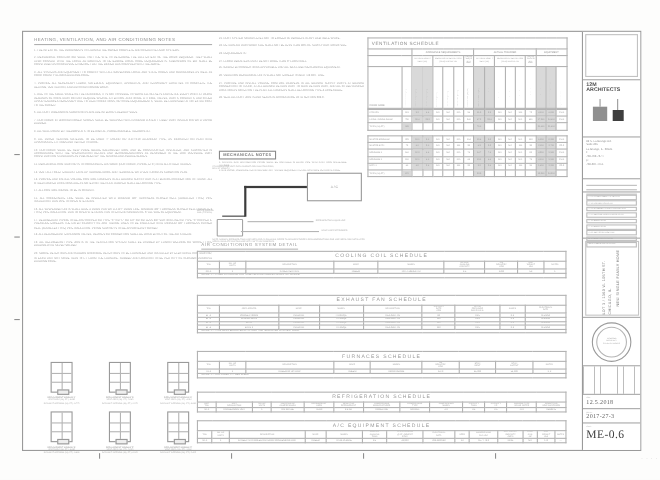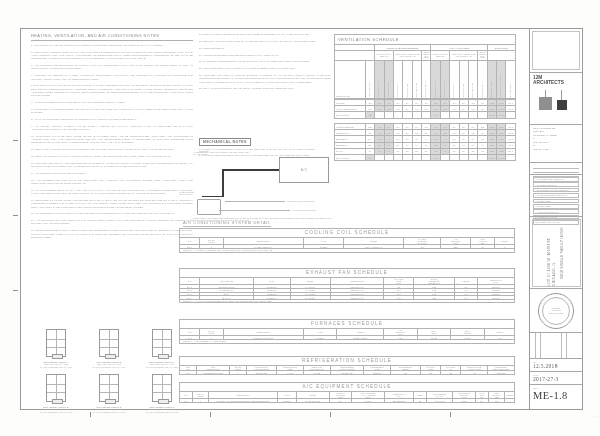--- a/index.html
+++ b/index.html
@@ -916,21 +916,21 @@
       <div class="tb tb-date">
         <div class="lab">date:</div>
         <div class="serifval">12.5.2018</div>
       </div>
       <div class="tb tb-job">
         <div class="lab">job no:</div>
         <div class="serifval">2017-27-3</div>
       </div>
       <div class="tb tb-sheet">
         <div class="lab">sheet:</div>
-        <div class="sheetno">ME-1.8</div>
+        <div class="sheetno">ME-0.6</div>
       </div>
     </div>
   </div>
 
   <div class="tick" style="left:13px;top:140px;width:5px;height:.8px;"></div>
   <div class="tick" style="left:13px;top:215px;width:5px;height:.8px;"></div>
   <div class="tick" style="left:13px;top:290px;width:5px;height:.8px;"></div>
   <div class="tick" style="left:90px;top:412px;width:.8px;height:5px;"></div>
   <div class="tick" style="left:210px;top:412px;width:.8px;height:5px;"></div>
   <div class="tick" style="left:330px;top:412px;width:.8px;height:5px;"></div>

